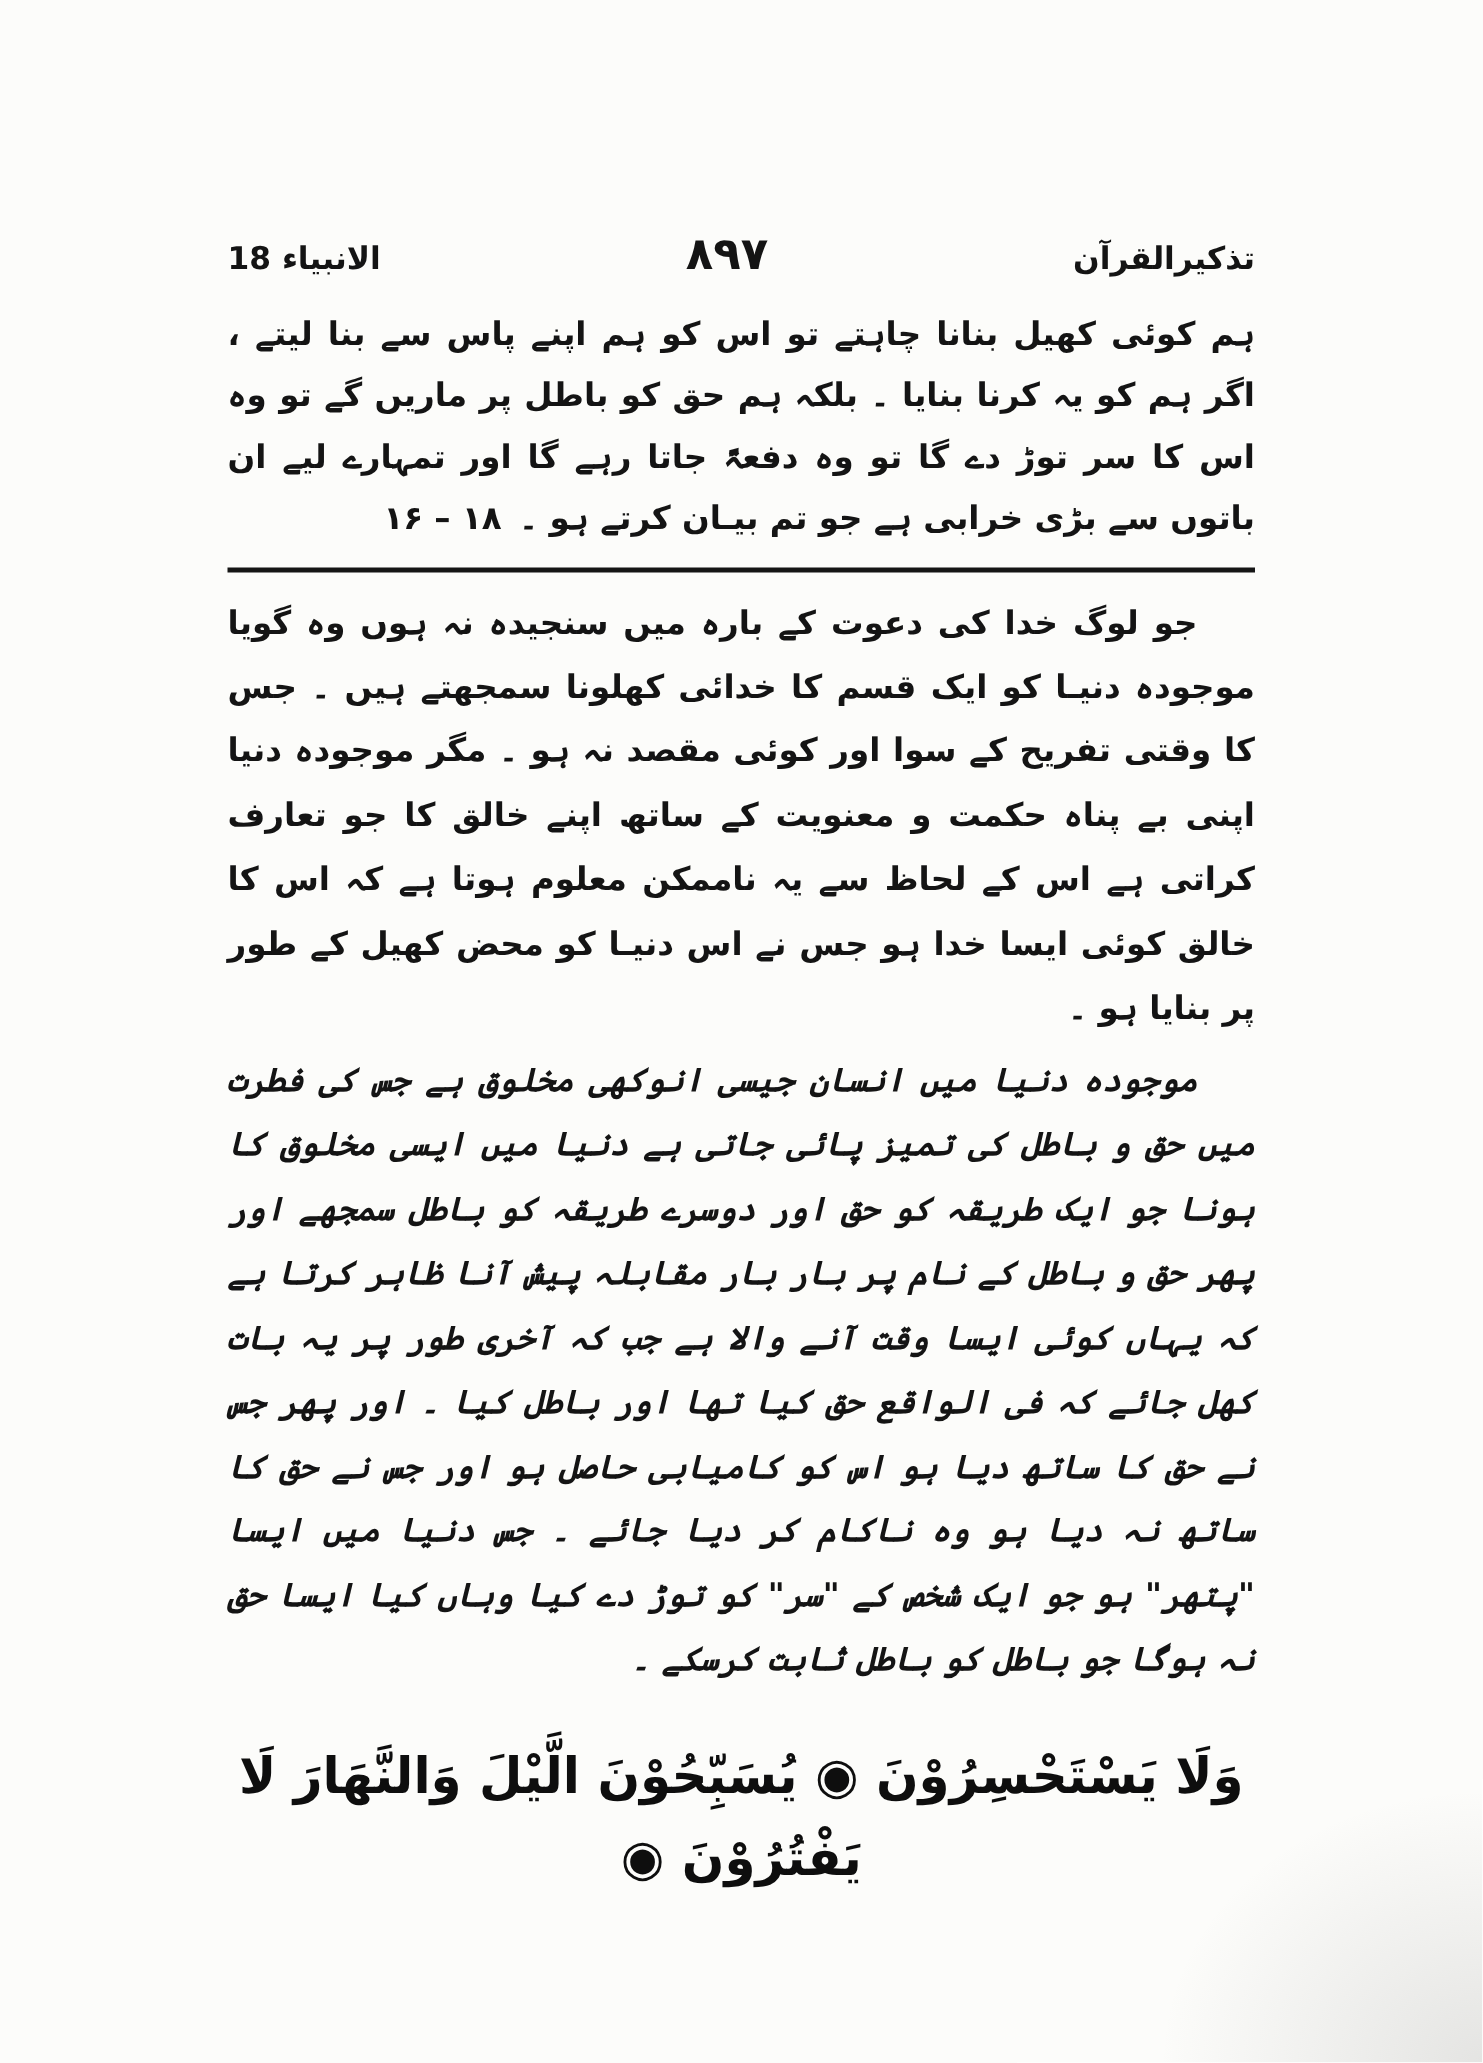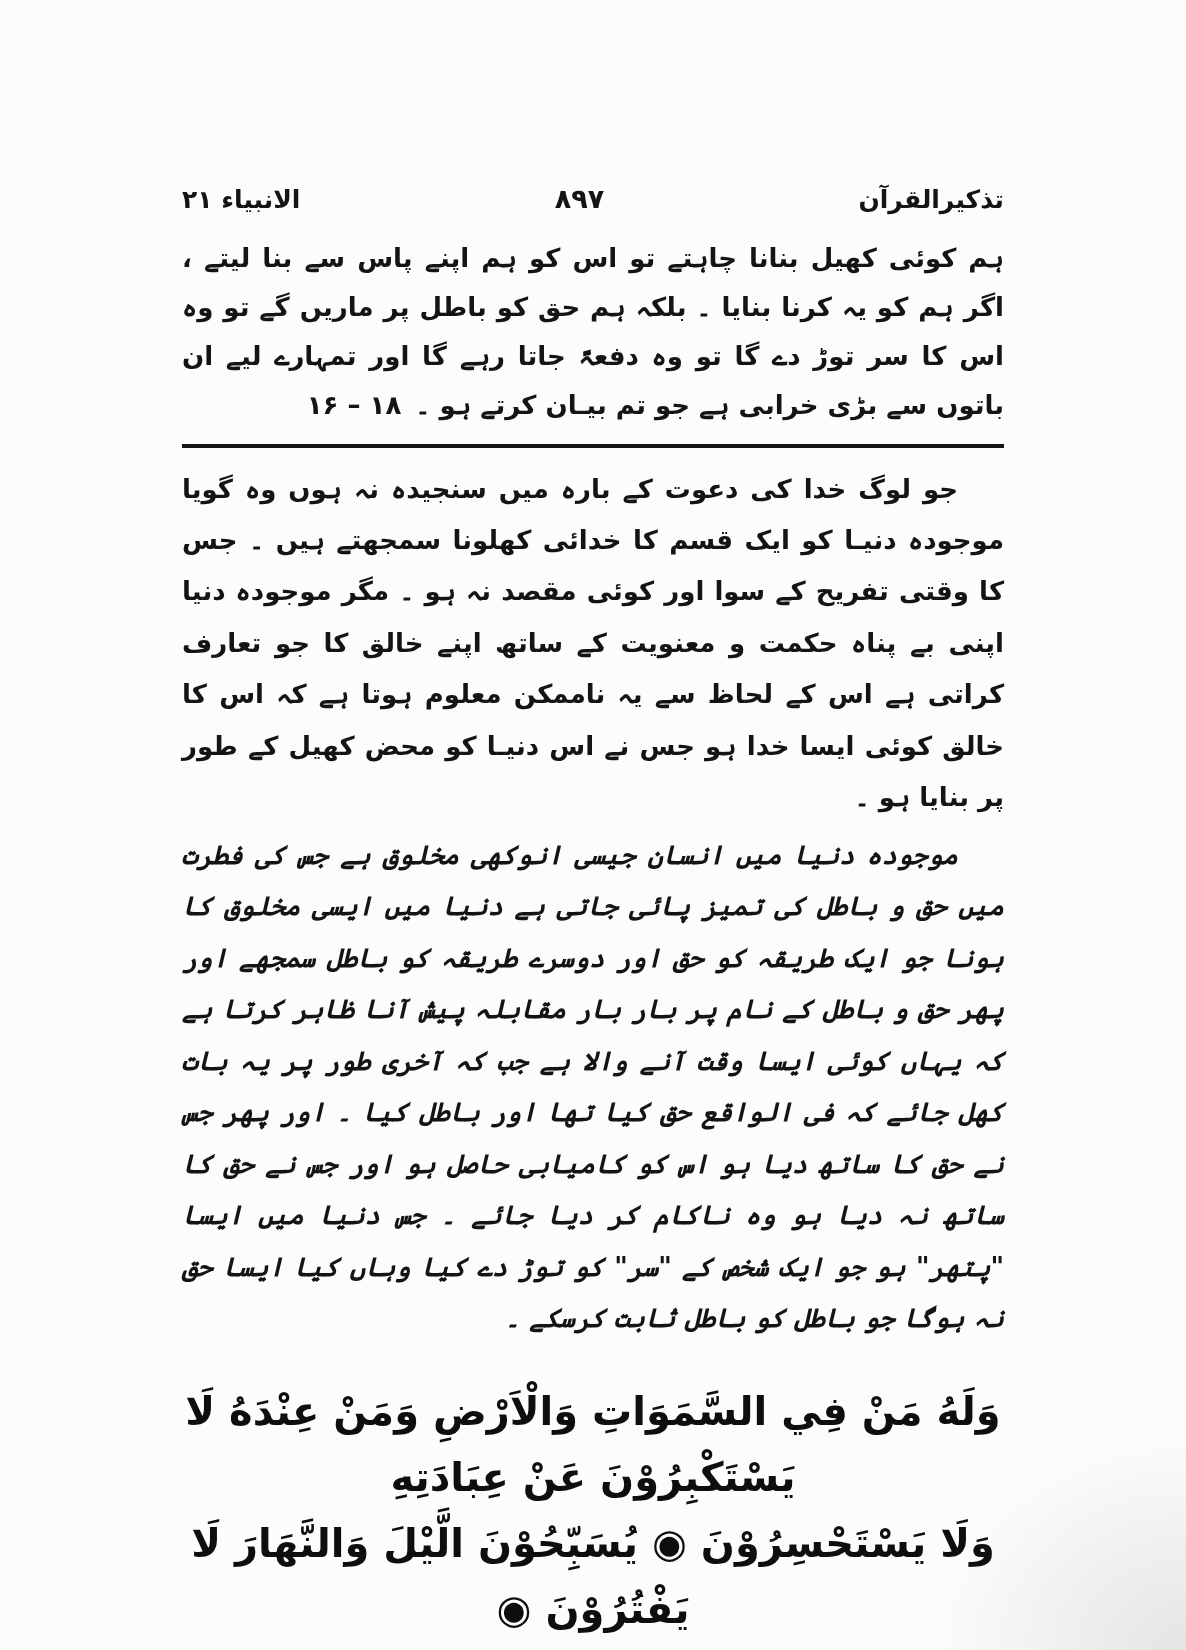--- a/index.html
+++ b/index.html
@@ -32,21 +32,21 @@
     margin: 0 auto;
     padding-top: 183px;
   }
   .page-header {
     display: flex;
     justify-content: space-between;
     align-items: baseline;
     font-size: 25px;
     font-weight: bold;
   }
-  .page-header .pg-num { font-size: 27px; letter-spacing: 2px; }
+  .page-header .pg-num { font-size: 36px; letter-spacing: 2px; }
   .body-text {
     font-size: 26px;
     font-weight: bold;
     line-height: 1.88;
     text-align: justify;
     margin: 0;
   }
   .trans-top { margin-top: 20px; }
   .verse-ref {
     display: inline-block;
@@ -76,29 +76,28 @@
 </style>
 </head>
 <body>
 
 <div class="page">
   <div class="content">
 
     <div class="page-header">
       <span>تذکیرالقرآن</span>
       <span class="pg-num">۸۹۷</span>
-      <span>الانبیاء ۲۱</span>
+      <span>الانبیاء 18</span>
     </div>
 
     <p class="body-text trans-top"><span>ہم کوئی کھیل بنانا چاہتے تو اس کو ہم اپنے پاس سے بنا لیتے ، اگر ہم کو یہ کرنا بنایا ۔ بلکہ ہم حق کو باطل پر ماریں گے تو وہ اس کا سر توڑ دے گا تو وہ دفعۃً جاتا رہے گا اور تمہارے لیے ان باتوں سے بڑی خرابی ہے جو تم بیـان کرتے ہو ۔</span><span class="verse-ref">۱۶ – ۱۸</span></p>
 
     <hr class="rule">
 
     <p class="body-text commentary">جو لوگ خدا کی دعوت کے بارہ میں سنجیدہ نہ ہوں وہ گویا موجودہ دنیـا کو ایک قسم کا خدائی کھلونا سمجھتے ہیں ۔ جس کا وقتی تفریح کے سوا اور کوئی مقصد نہ ہو ۔ مگر موجودہ دنیا اپنی بے پناہ حکمت و معنویت کے ساتھ اپنے خالق کا جو تعارف کراتی ہے اس کے لحاظ سے یہ ناممکن معلوم ہوتا ہے کہ اس کا خالق کوئی ایسا خدا ہو جس نے اس دنیـا کو محض کھیل کے طور پر بنایا ہو ۔</p>
     <p class="body-text commentary">موجودہ دنیا میں انسان جیسی انوکھی مخلوق ہے جس کی فطرت میں حق و باطل کی تمیز پائی جاتی ہے دنیا میں ایسی مخلوق کا ہونا جو ایک طریقہ کو حق اور دوسرے طریقہ کو باطل سمجھے اور پھر حق و باطل کے نام پر بار بار مقابلہ پیش آنا ظاہر کرتا ہے کہ یہاں کوئی ایسا وقت آنے والا ہے جب کہ آخری طور پر یہ بات کھل جائے کہ فی الواقع حق کیا تھا اور باطل کیا ۔ اور پھر جس نے حق کا ساتھ دیا ہو اس کو کامیابی حاصل ہو اور جس نے حق کا ساتھ نہ دیا ہو وہ ناکام کر دیا جائے ۔ جس دنیا میں ایسا "پتھر" ہو جو ایک شخص کے "سر" کو توڑ دے کیا وہاں کیا ایسا حق نہ ہوگا جو باطل کو باطل ثابت کرسکے ۔</p>
 
     <div class="quran-block">
-      <div class="quran-line">وَلَهُ مَنْ فِي السَّمَوَاتِ وَالْاَرْضِ وَمَنْ عِنْدَهُ لَا يَسْتَكْبِرُوْنَ عَنْ عِبَادَتِهِ</div>
       <div class="quran-line">وَلَا يَسْتَحْسِرُوْنَ ◉ يُسَبِّحُوْنَ الَّيْلَ وَالنَّهَارَ لَا يَفْتُرُوْنَ ◉</div>
     </div>
 
   </div>
 </div>
 
 </body></html>

